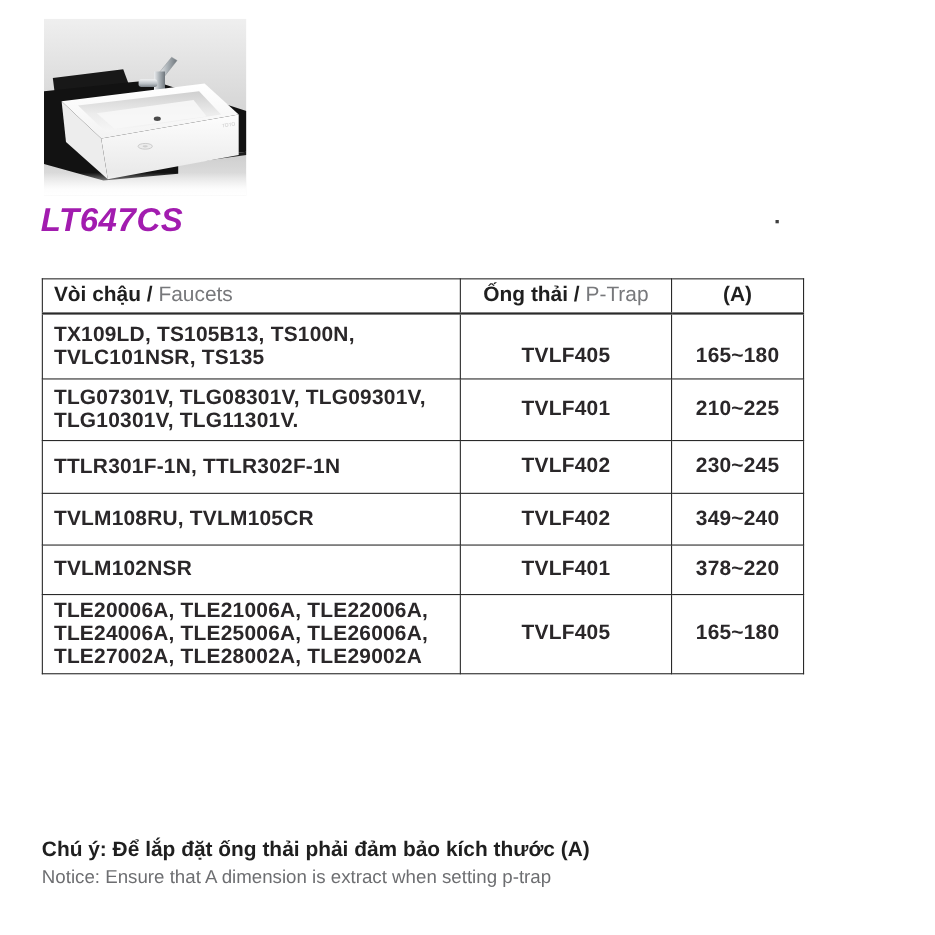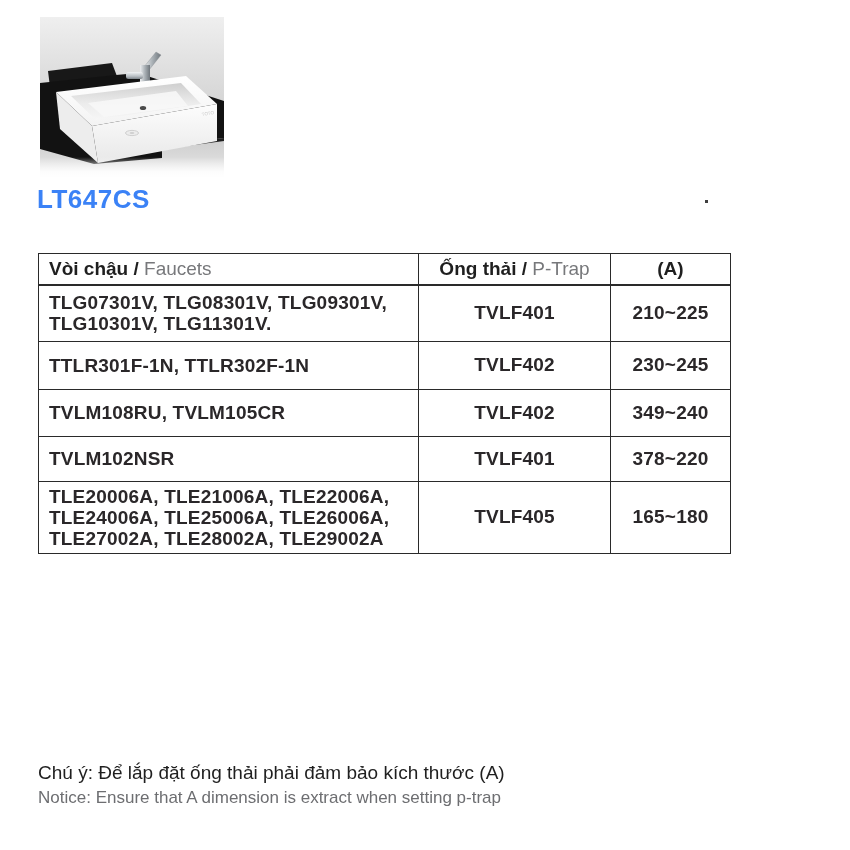--- a/index.html
+++ b/index.html
@@ -6,21 +6,21 @@
   body{
     width:850px;height:850px;position:relative;background:#ffffff;
     font-family:"Liberation Sans","DejaVu Sans",sans-serif;
     color:#231f20;overflow:hidden;
   }
   
   .product-photo{position:absolute;left:40px;top:17px;width:184px;height:161px;}
   
   .model-title{
     position:absolute;left:37px;top:184px;
-    font-size:26px;font-weight:bold;letter-spacing:.5px;color:#3b82f6;
+    font-size:30px;font-weight:bold;letter-spacing:.5px;color:#a21caf;font-style:italic;
   }
   
   .speck{position:absolute;left:705px;top:200px;width:3px;height:3px;background:#3f3f3f;}
   
   .spec-table-wrap{position:absolute;left:38px;top:253px;}
   table{border-collapse:collapse;table-layout:fixed;width:692px;}
   td,th{border:1px solid #2a2a2a;overflow:hidden;}
   thead th{border-bottom-width:2px;height:28px;font-size:19px;font-weight:normal;}
   th.left{text-align:left;padding-left:10px;margin-top:48px;}
   .hdr-vi{font-weight:bold;color:#1f1f1f;}
@@ -28,21 +28,21 @@
   .hdr-a{font-weight:bold;color:#1f1f1f;text-align:center;}
   td{font-size:19px;font-weight:bold;color:#2a2729;letter-spacing:.2px;}
   td.faucets{
     text-align:left;padding:4px 8px 4px 10px;line-height:21px;
     white-space:pre-line;vertical-align:middle;
   }
   td.center{text-align:center;vertical-align:middle;}
   td.low{vertical-align:bottom;padding-bottom:9px;}
   
   .notes{position:absolute;left:38px;top:760px;width:740px;}
-  .note-vi{font-size:19px;font-weight:normal;color:#1f1f1f;line-height:25px;}
+  .note-vi{font-size:19px;font-weight:bold;color:#1f1f1f;line-height:25px;}
   .note-en{font-size:17px;color:#6d6e71;line-height:25px;}
 </style>
 </head>
 <body>
 
 <svg class="product-photo" viewBox="0 0 184 161" xmlns="http://www.w3.org/2000/svg" aria-hidden="true">
   <defs>
     <linearGradient id="bgGrad" x1="0" y1="0" x2="0" y2="1">
       <stop offset="0" stop-color="#efefef"></stop>
       <stop offset="0.45" stop-color="#d9d9d9"></stop>
@@ -119,20 +119,26 @@
         <col style="width:120px">
       </colgroup>
     <thead>
       <tr>
         <th class="left"><span class="hdr-vi">Vòi chậu /</span> <span class="hdr-en">Faucets</span></th>
         <th><span class="hdr-vi">Ống thải /</span> <span class="hdr-en">P-Trap</span></th>
         <th class="hdr-a">(A)</th>
       </tr>
     </thead>
     <tbody>
+      <tr style="height:59px">
+        <td class="faucets">TX109LD, TS105B13, TS100N,
+TVLC101NSR, TS135</td>
+        <td class="center low">TVLF405</td>
+        <td class="center low">165~180</td>
+      </tr>
       <tr style="height:56px">
         <td class="faucets">TLG07301V, TLG08301V, TLG09301V,
 TLG10301V, TLG11301V.</td>
         <td class="center">TVLF401</td>
         <td class="center">210~225</td>
       </tr>
       <tr style="height:48px">
         <td class="faucets">TTLR301F-1N, TTLR302F-1N</td>
         <td class="center">TVLF402</td>
         <td class="center">230~245</td>

